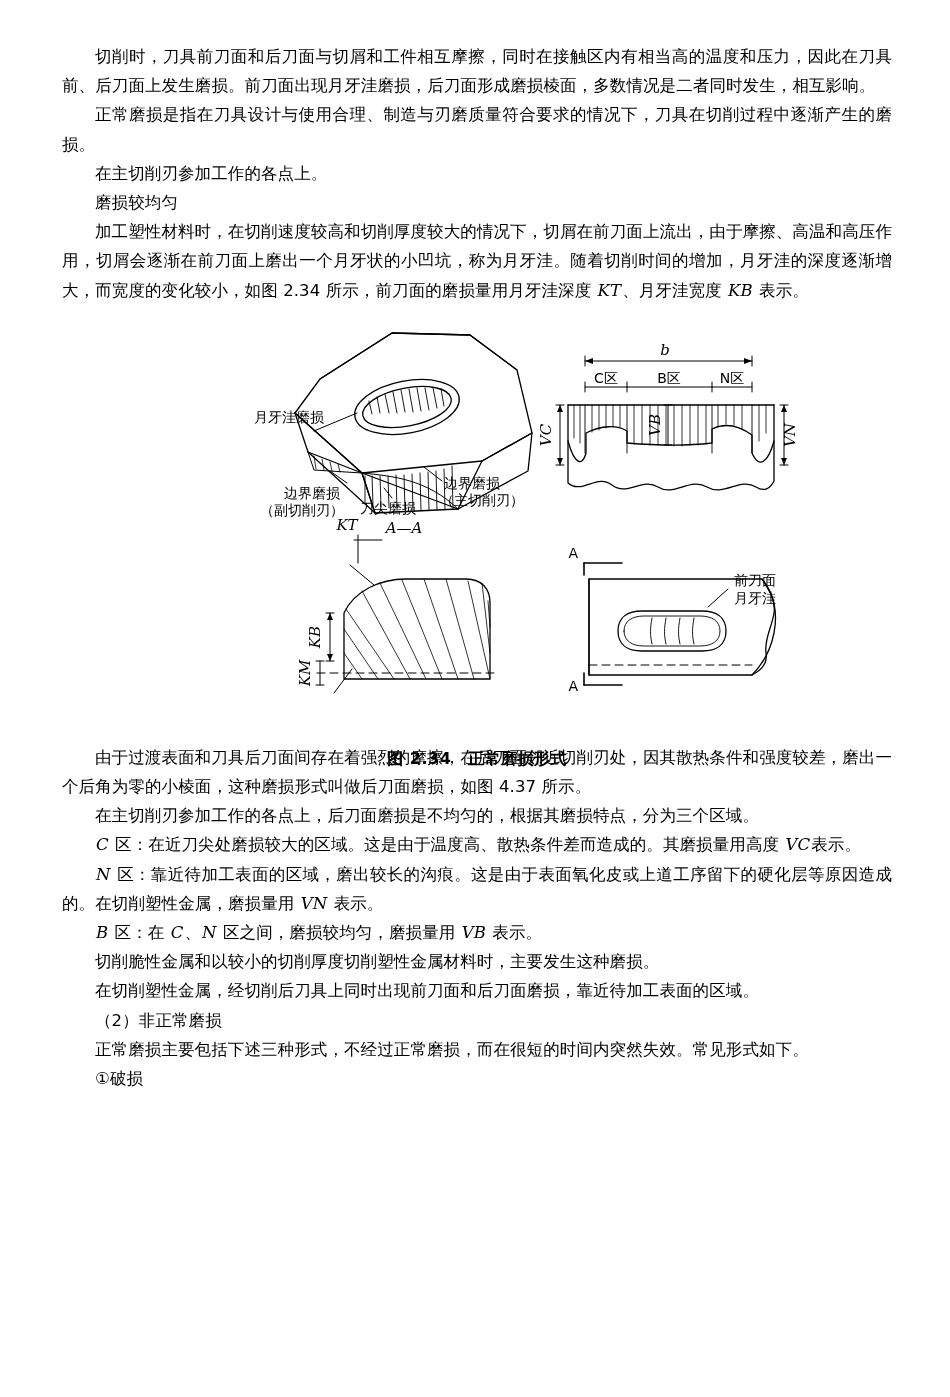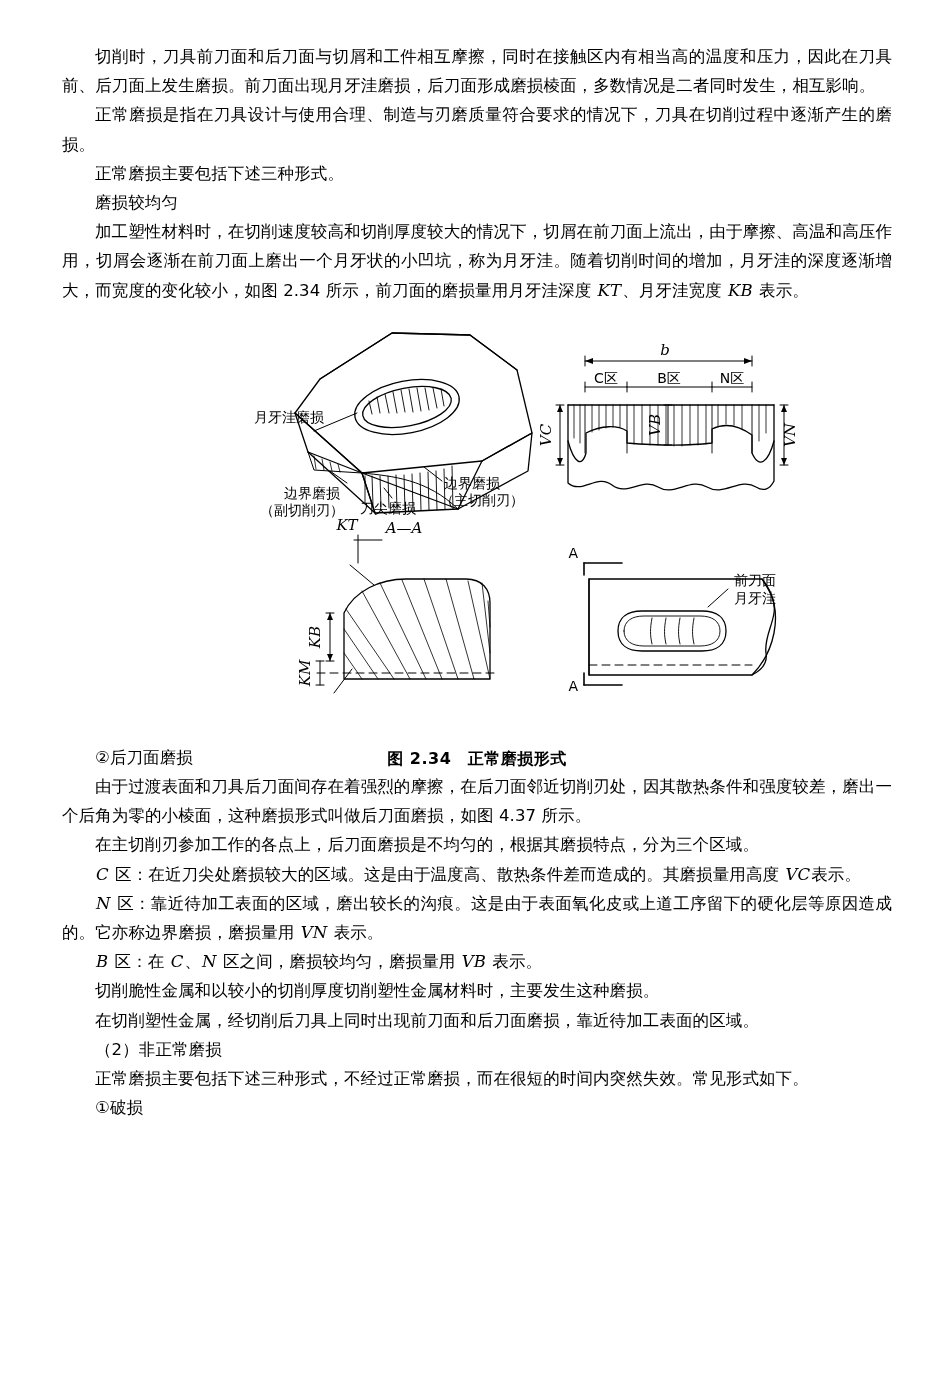--- a/index.html
+++ b/index.html
@@ -72,21 +72,21 @@
   }
 </style>
 </head>
 <body>
 
 <div class="page">
   <div class="content">
 
     <p class="body-text indent">切削时，刀具前刀面和后刀面与切屑和工件相互摩擦，同时在接触区内有相当高的温度和压力，因此在刀具前、后刀面上发生磨损。前刀面出现月牙洼磨损，后刀面形成磨损棱面，多数情况是二者同时发生，相互影响。</p>
     <p class="body-text indent">正常磨损是指在刀具设计与使用合理、制造与刃磨质量符合要求的情况下，刀具在切削过程中逐渐产生的磨损。</p>
-    <p class="body-text indent">正常磨损主要包括下述三种形式。</p>
+    <p class="body-text indent">在主切削刃参加工作的各点上。</p>
     <p class="body-text indent">磨损较均匀</p>
 
     <p class="body-text indent"><span>加工塑性材料时，在切削速度较高和切削厚度较大的情况下，切屑在前刀面上流出，由于摩擦、高温和高压作用，切屑会逐渐在前刀面上磨出一个月牙状的小凹坑，称为月牙洼。随着切削时间的增加，月牙洼的深度逐渐增大，而宽度的变化较小，如图 2.34 所示，前刀面的磨损量用月牙洼深度 </span><span class="it">KT</span><span>、月牙洼宽度 </span><span class="it">KB</span><span> 表示。</span></p>
 
     <div class="figure-wrap">
       <svg width="830" height="430" viewBox="0 0 830 430">
         <g fill="none" stroke="#000" stroke-width="1.3" stroke-linejoin="round" stroke-linecap="round">
 
           <path d="M233 100 L258 66 L330 20 L408 22 L455 57 L470 120 L420 148 L300 160 Z"></path>
 
@@ -298,27 +298,26 @@
 
         <text class="lbl" x="516" y="245" text-anchor="end">A</text>
         <text class="lbl" x="516" y="378" text-anchor="end">A</text>
 
         <text class="lbl" x="672" y="272">前刀面</text>
         <text class="lbl" x="672" y="290">月牙洼</text>
       </svg>
       <div class="figure-caption">图 2.34　正常磨损形式</div>
     </div>
 
-    <p class="body-text indent">②后刀面磨损</p>
     <p class="body-text indent">由于过渡表面和刀具后刀面间存在着强烈的摩擦，在后刀面邻近切削刃处，因其散热条件和强度较差，磨出一个后角为零的小棱面，这种磨损形式叫做后刀面磨损，如图 4.37 所示。</p>
     <p class="body-text indent">在主切削刃参加工作的各点上，后刀面磨损是不均匀的，根据其磨损特点，分为三个区域。</p>
 
     <p class="body-text indent"><span class="it">C</span><span> 区：在近刀尖处磨损较大的区域。这是由于温度高、散热条件差而造成的。其磨损量用高度 </span><span class="it">VC</span><span>表示。</span></p>
 
-    <p class="body-text indent"><span class="it">N</span><span> 区：靠近待加工表面的区域，磨出较长的沟痕。这是由于表面氧化皮或上道工序留下的硬化层等原因造成的。它亦称边界磨损，磨损量用 </span><span class="it">VN</span><span> 表示。</span></p>
+    <p class="body-text indent"><span class="it">N</span><span> 区：靠近待加工表面的区域，磨出较长的沟痕。这是由于表面氧化皮或上道工序留下的硬化层等原因造成的。在切削塑性金属，磨损量用 </span><span class="it">VN</span><span> 表示。</span></p>
 
     <p class="body-text indent"><span class="it">B</span><span> 区：在 </span><span class="it">C</span><span>、</span><span class="it">N</span><span> 区之间，磨损较均匀，磨损量用 </span><span class="it">VB</span><span> 表示。</span></p>
 
     <p class="body-text indent">切削脆性金属和以较小的切削厚度切削塑性金属材料时，主要发生这种磨损。</p>
     <p class="body-text indent">在切削塑性金属，经切削后刀具上同时出现前刀面和后刀面磨损，靠近待加工表面的区域。</p>
     <p class="body-text indent">（2）非正常磨损</p>
     <p class="body-text indent">正常磨损主要包括下述三种形式，不经过正常磨损，而在很短的时间内突然失效。常见形式如下。</p>
     <p class="body-text indent">①破损</p>
 
   </div>

